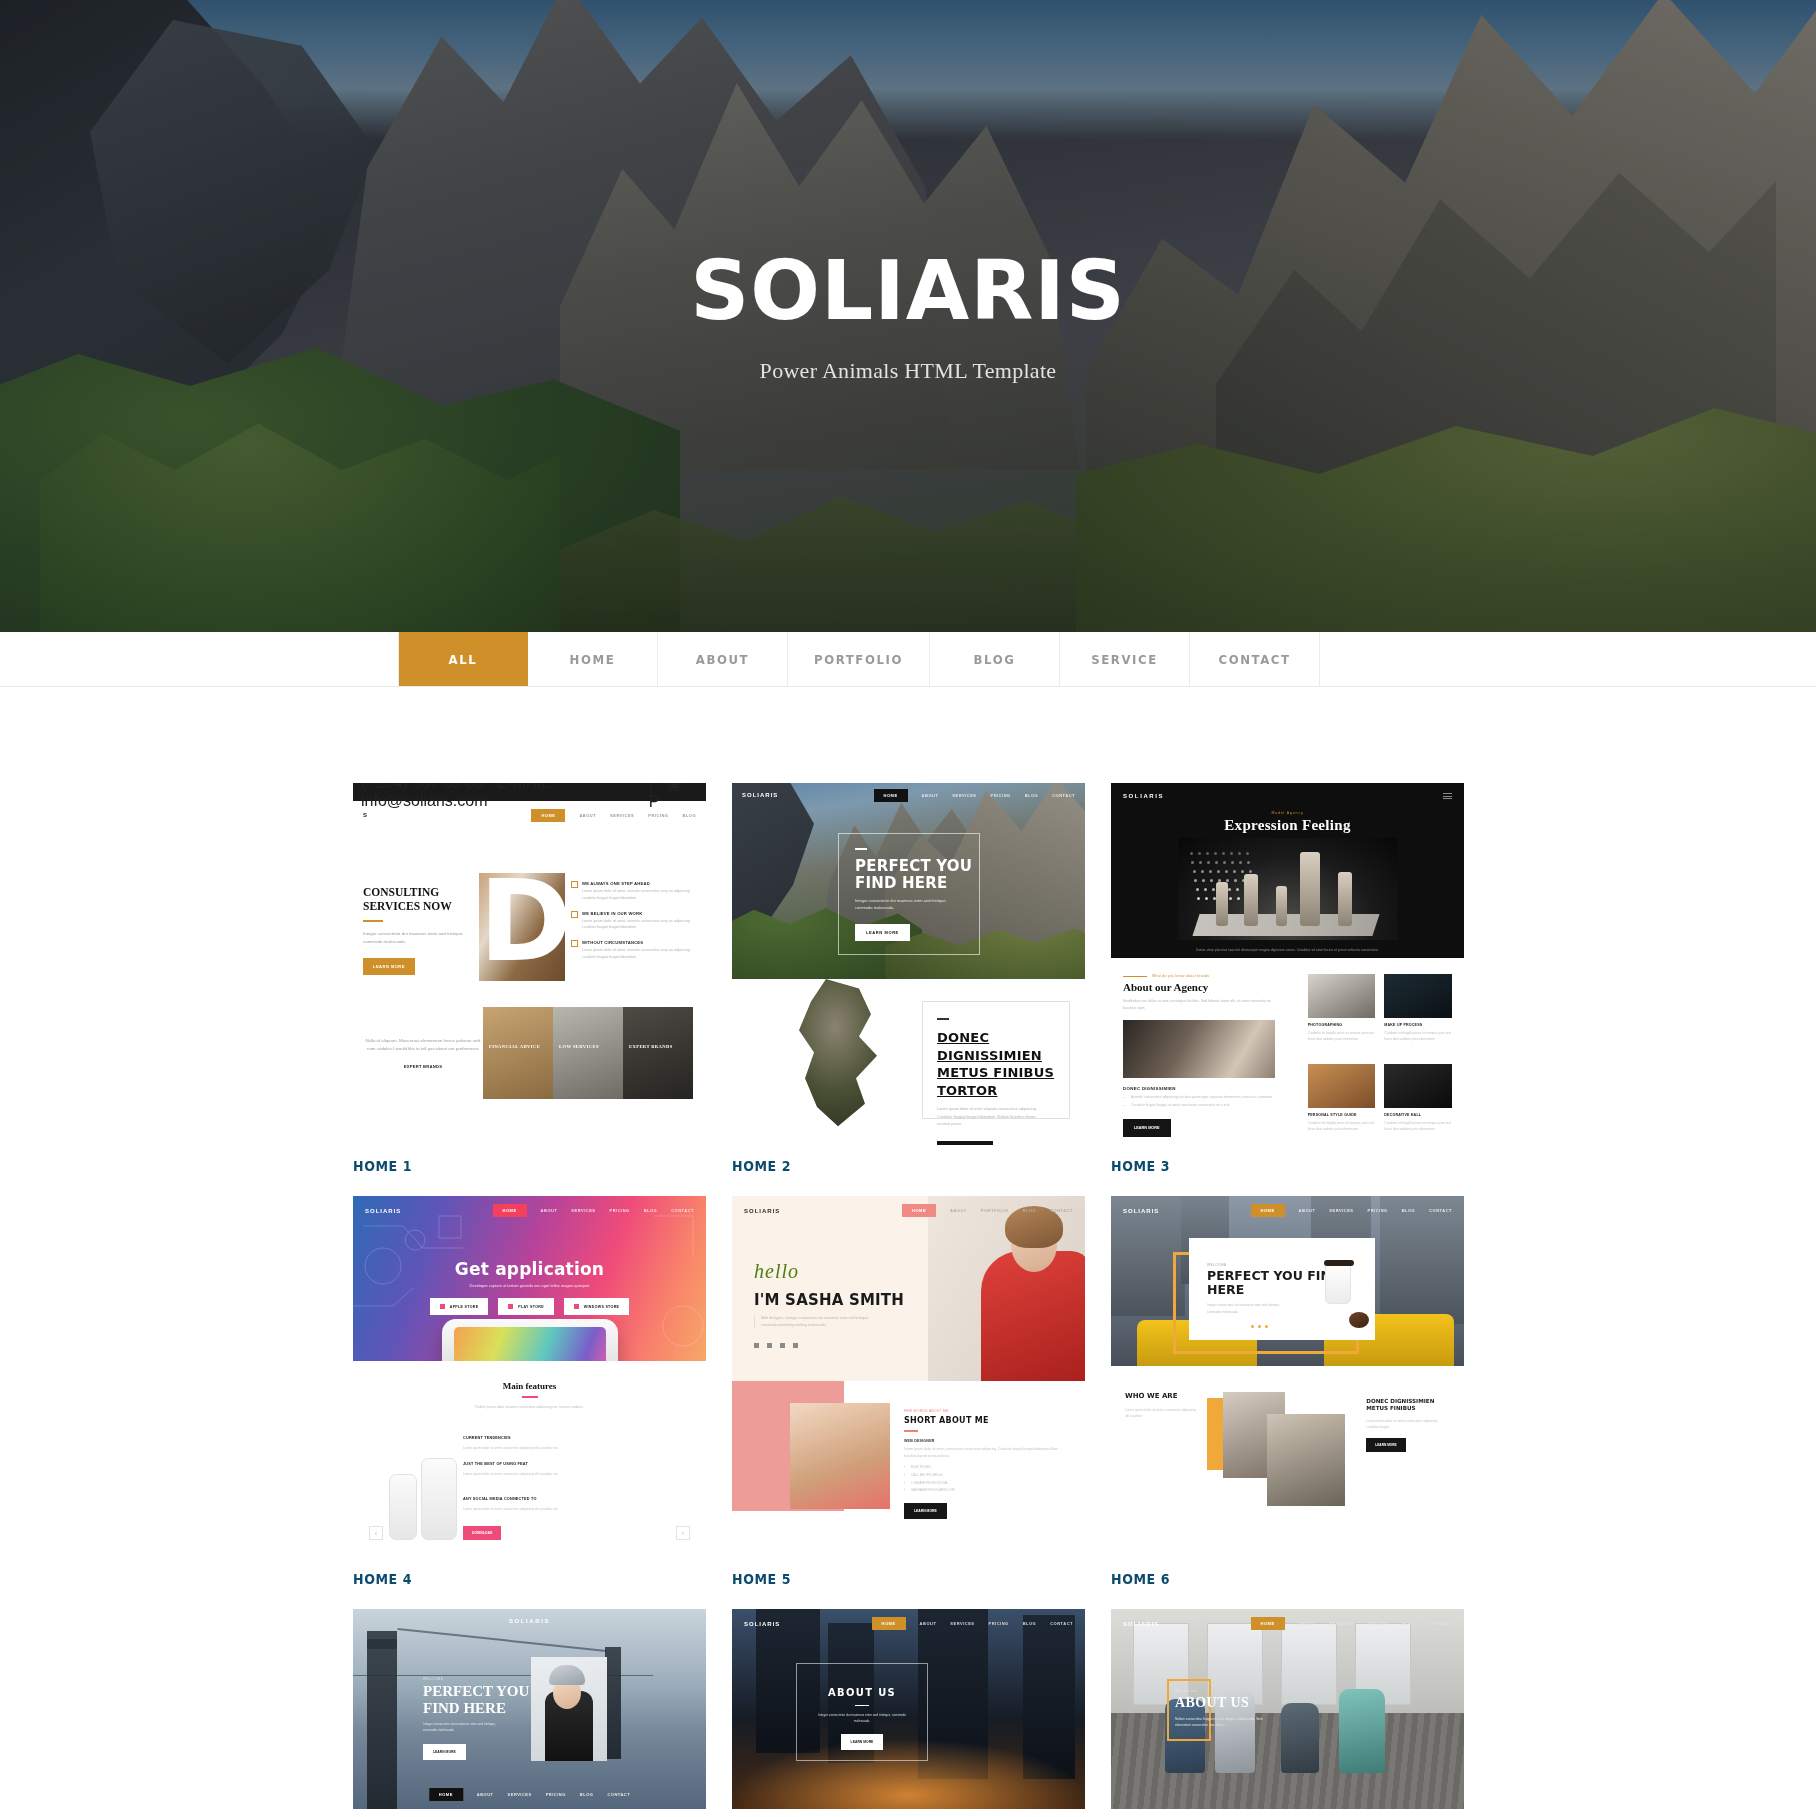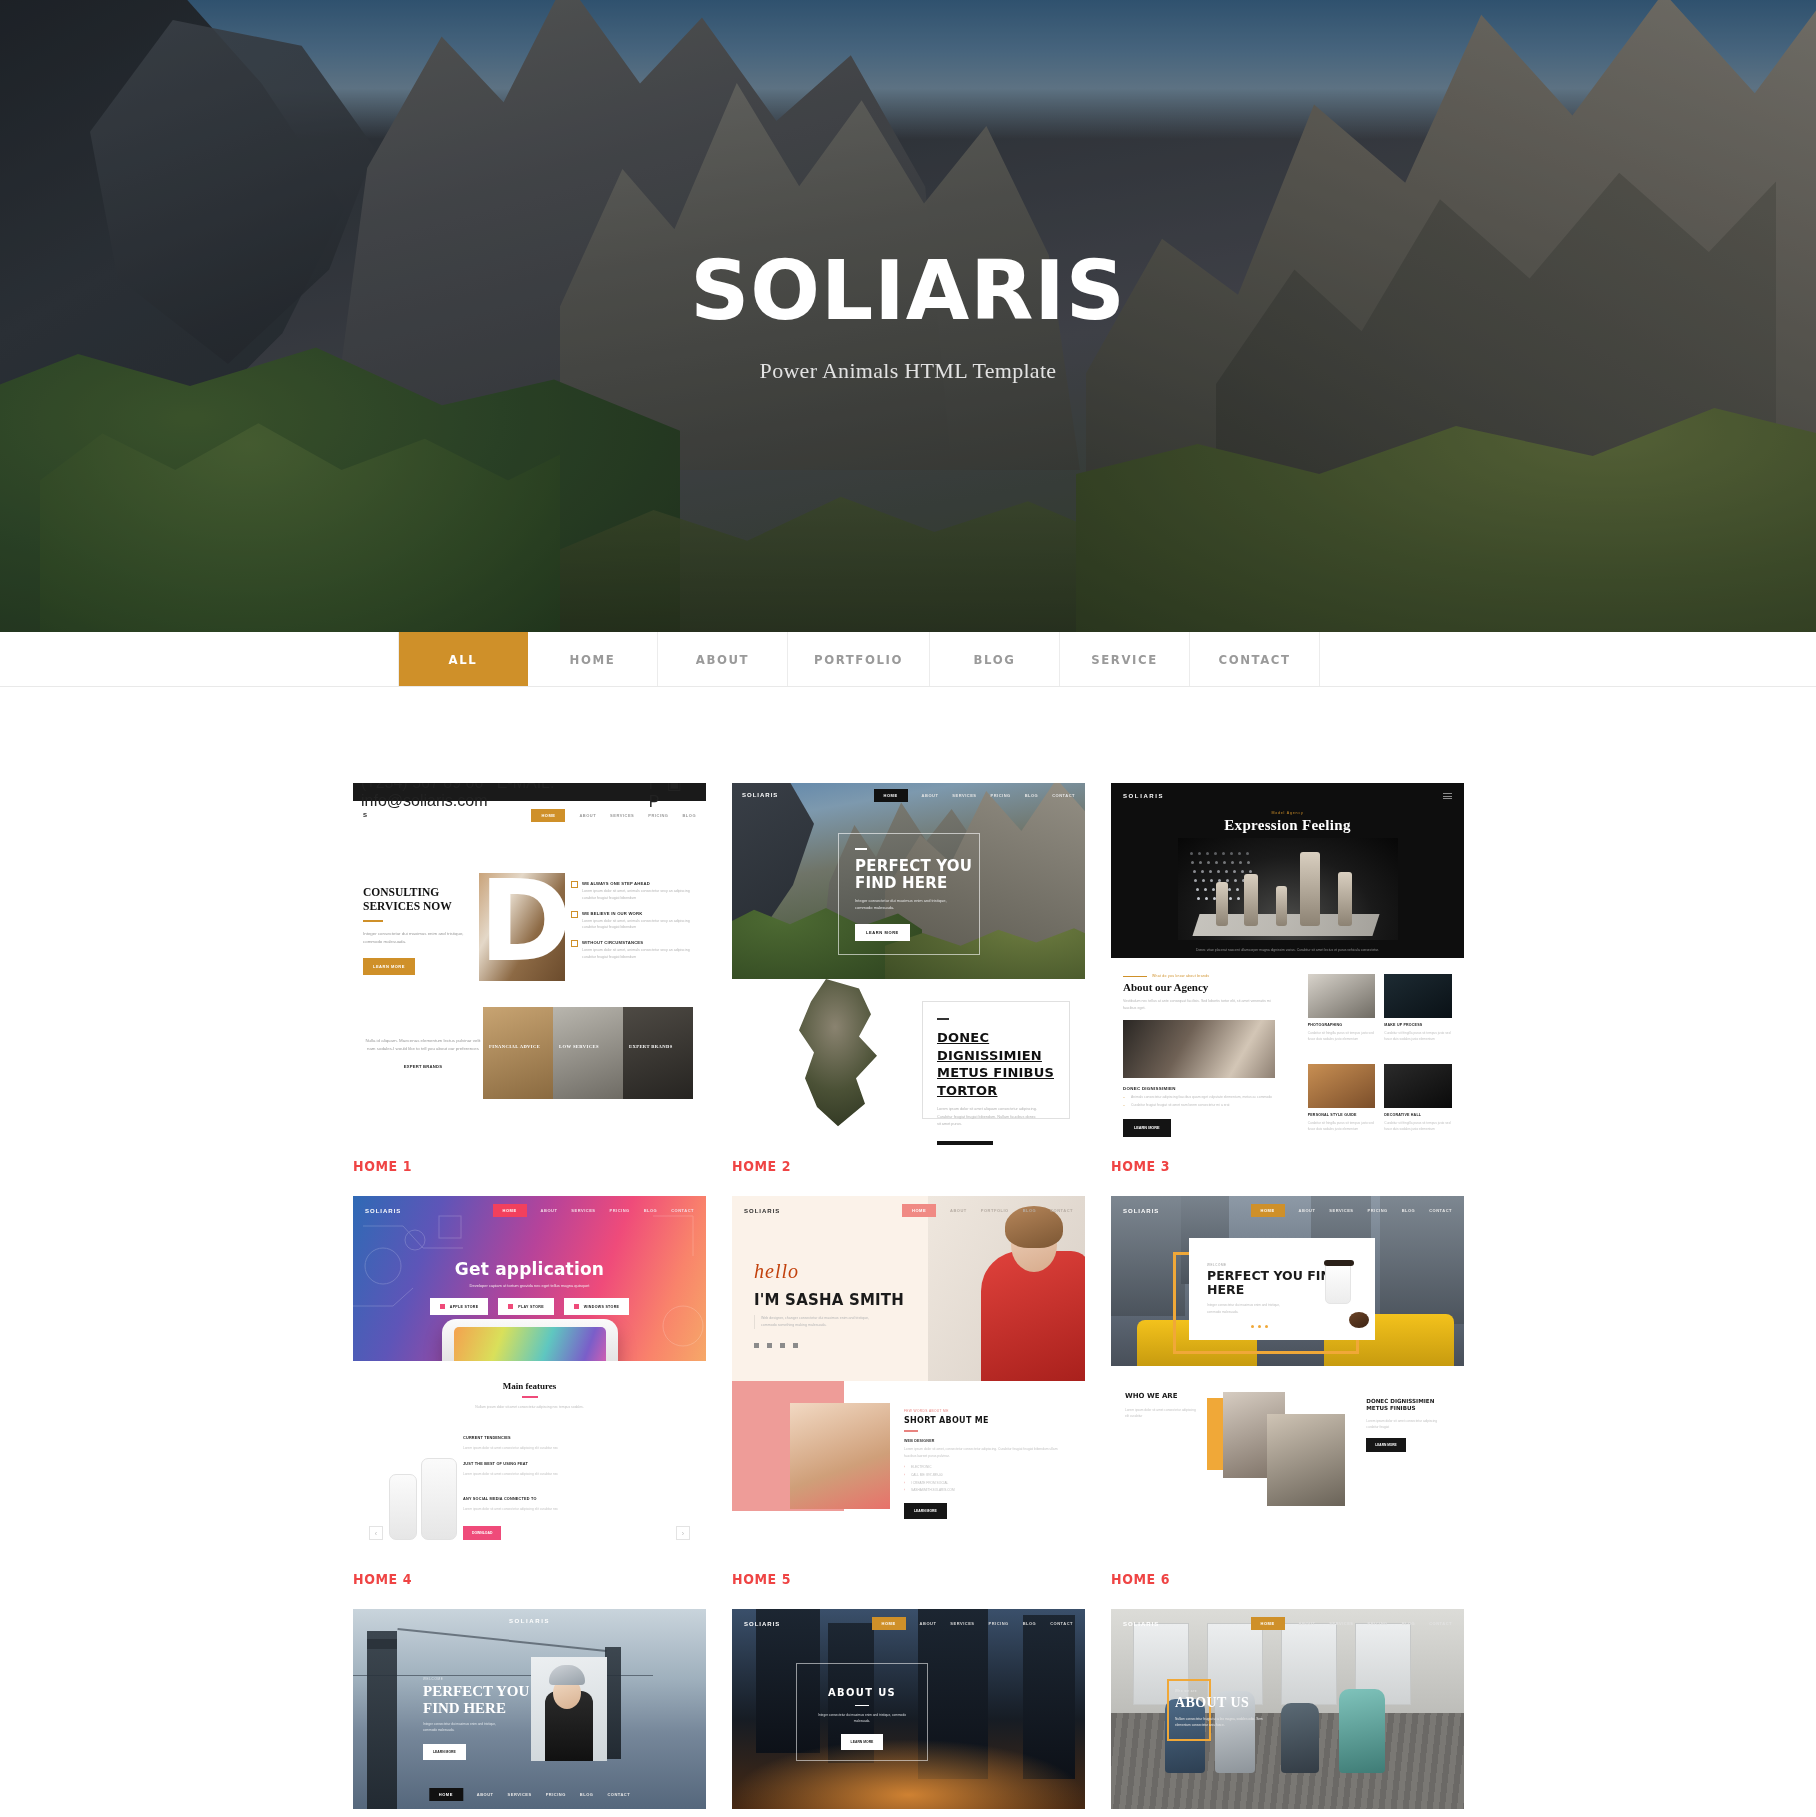--- a/index.html
+++ b/index.html
@@ -163,21 +163,21 @@
     position: relative;
     background: #fff;
   }
   .thumb.tall { height: 362px; }
   .card-label {
     margin-top: 13px;
     font-family: "DejaVu Sans Condensed", "Liberation Sans Narrow", "Liberation Sans", sans-serif;
     font-weight: 700;
     font-size: 14px;
     letter-spacing: .6px;
-    color: #ef4444;
+    color: #0c4a6e;
     text-transform: uppercase;
   }
   .mini-nav {
     display:flex; align-items:center; gap:14px;
     font-size:4px; color:#9a9a9a; letter-spacing:.5px; font-weight:700;
   }
   .mini-nav .pill {
     background:#cf9029; color:#fff; padding:4px 10px; font-size:4px;
   }
   .mini-nav .pill.dark { background:#111; }
@@ -346,21 +346,21 @@
   .c4 .feats4 { flex:1; }
   .c4 .feats4 .fitem { margin-bottom:8px; }
   .c4 .feats4 .ft { font-size:3.8px; font-weight:700; color:#222; letter-spacing:.2px;}
   .c4 .feats4 .fp { font-size:3.2px; color:#c3c3c3; line-height:2; margin-top:2px;}
   .c4 .feats4 .btn { background:#ef4b7a; color:#fff; font-size:3.4px; font-weight:700; padding:5px 9px; display:inline-block; margin-top:4px;}
 
   
   .c5 .top5 { height:185px; background:#fbf2e9; position:relative; display:flex; overflow:hidden;}
   .c5 .navbar5 { position:absolute; top:8px; left:12px; right:12px; display:flex; justify-content:space-between; align-items:center; z-index:3;}
   .c5 .txt5 { width:196px; padding:64px 0 0 22px; }
-  .c5 .hello { font-family:"Liberation Serif", serif; font-style:italic; font-size:20px; color:#c2410c; letter-spacing:1px;}
+  .c5 .hello { font-family:"Liberation Serif", serif; font-style:italic; font-size:20px; color:#4d7c0f; letter-spacing:1px;}
   .c5 h3 { font-family:"DejaVu Sans", sans-serif; font-weight:700; font-size:15px; color:#1b1b1b; margin-top:8px; letter-spacing:.2px;}
   .c5 .p5 { font-size:3.6px; color:#b7b7b7; line-height:2; margin-top:6px; padding-left:6px; border-left:1px solid #e5ded6; width:118px;}
   .c5 .soc { display:flex; gap:8px; margin-top:14px; }
   .c5 .soc i { width:5px; height:5px; background:#8b8b8b; display:block; }
   .c5 .photo5 { flex:1; position:relative; background:linear-gradient(120deg,#efe7de,#d8cfc6); }
   .c5 .photo5 .dress { position:absolute; right:-6px; bottom:0; width:110px; height:130px; background:linear-gradient(160deg,#e0423c,#a8201c); border-radius:40px 20px 0 0;}
   .c5 .photo5 .face { position:absolute; right:28px; top:22px; width:46px; height:54px; border-radius:50%; background:linear-gradient(160deg,#f0d3bd,#d7ab8c);}
   .c5 .photo5 .hair { position:absolute; right:22px; top:10px; width:58px; height:42px; border-radius:50% 50% 40% 40%; background:linear-gradient(160deg,#b6865a,#7b5633);}
   .c5 .low5 { height:177px; background:#fff; position:relative; display:flex; }
   .c5 .pinkblk { width:112px; height:130px; background:#ee9c98; }

